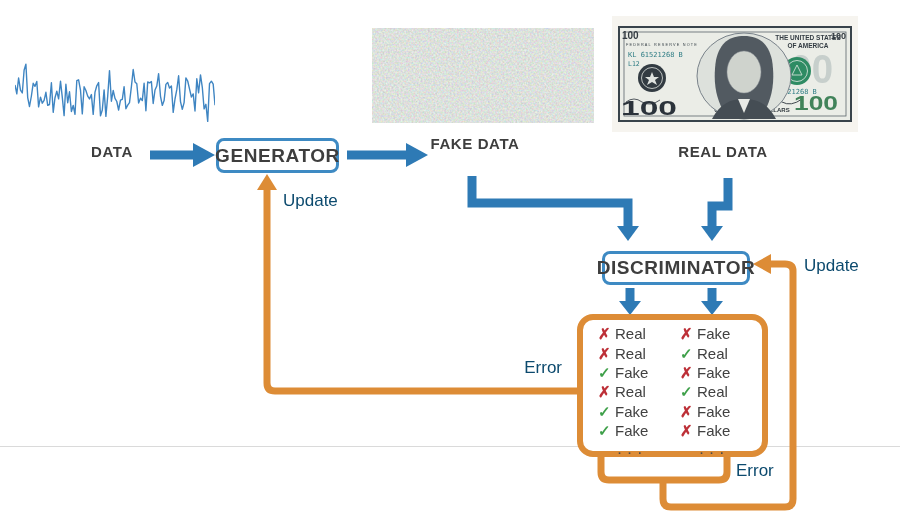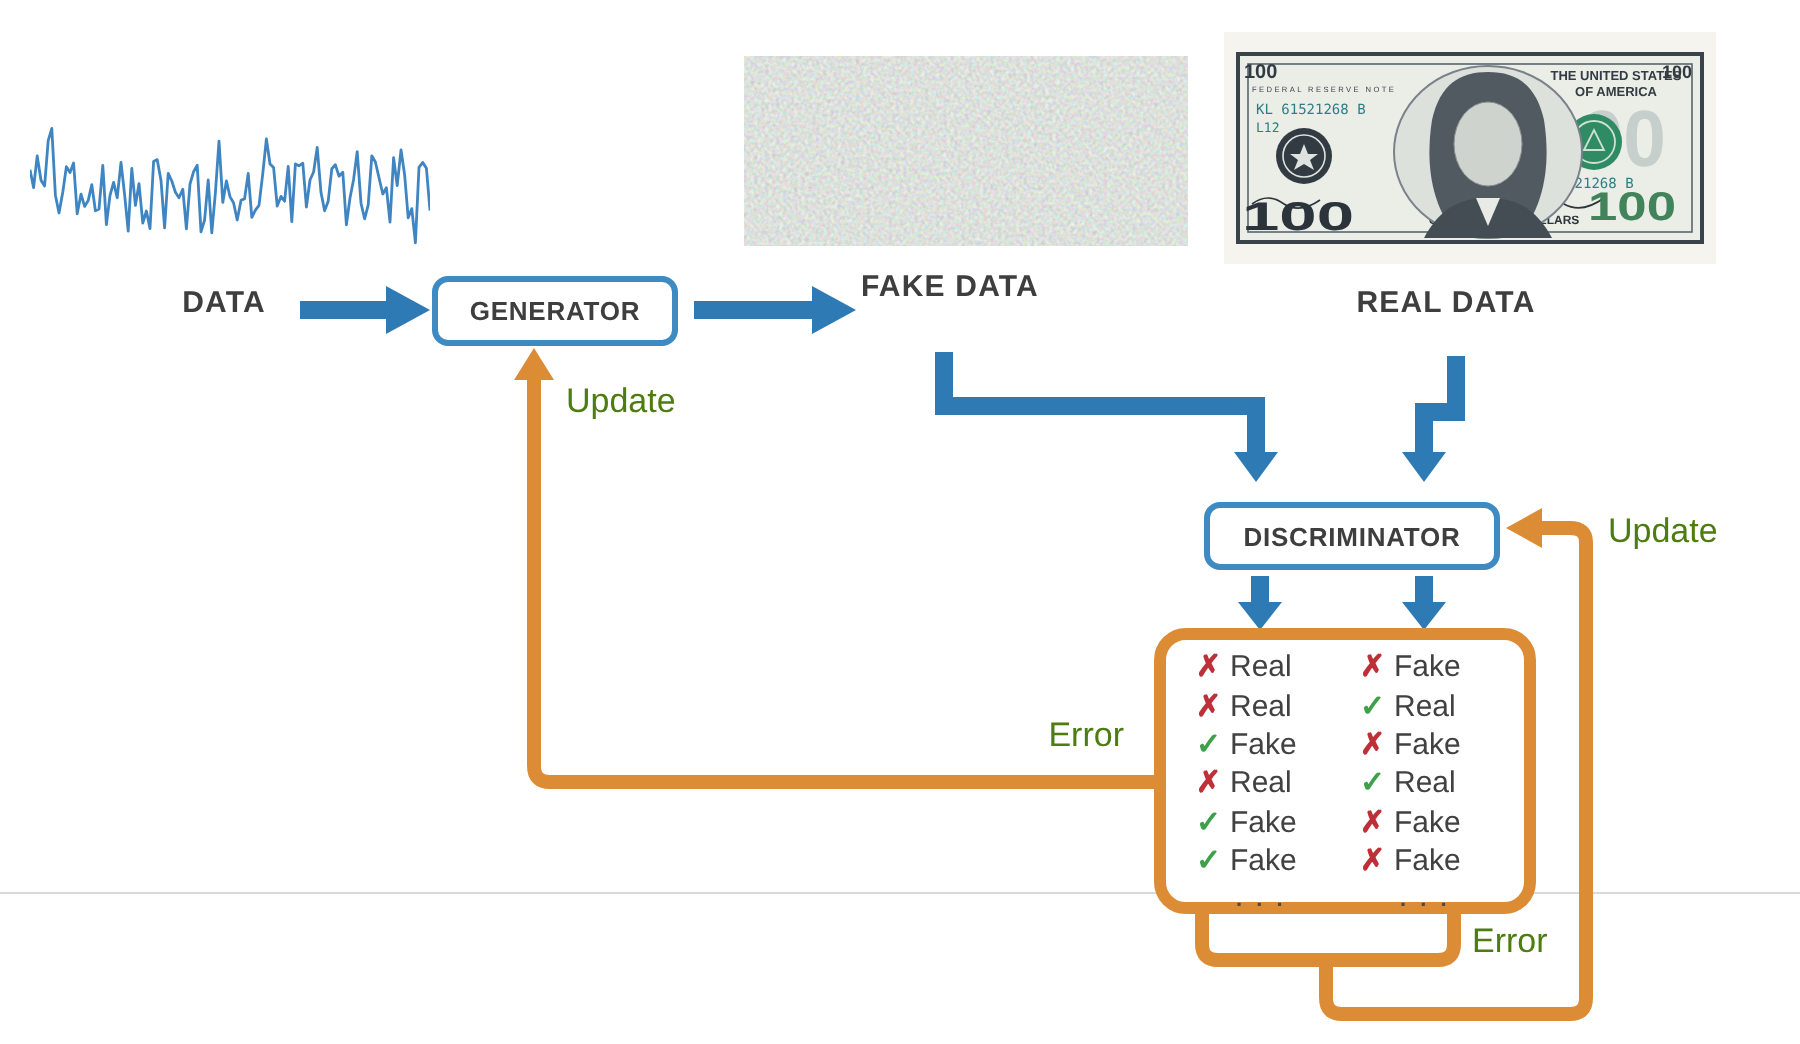--- a/index.html
+++ b/index.html
@@ -2,22 +2,22 @@
 <html><head>
 <meta charset="utf-8">
 <style>
   html,body{margin:0;padding:0;background:#ffffff;}
   #stage{position:relative;width:900px;height:522px;background:#ffffff;overflow:hidden;
          font-family:"Liberation Sans",sans-serif;}
   .abs{position:absolute;}
   .node-label{font-size:15px;font-weight:bold;color:#3e3e3e;letter-spacing:.04em;text-align:center;}
   .box{position:absolute;box-sizing:border-box;background:#ffffff;border:3px solid #3e8ac3;
        border-radius:8px;display:flex;align-items:center;justify-content:center;
-       font-size:13px;font-weight:bold;color:#3e3e3e;letter-spacing:.03em;z-index:3;}
-  .orange-label{position:absolute;font-size:17px;color:#4d7c0f;z-index:3;}
+       font-size:19px;font-weight:bold;color:#3e3e3e;letter-spacing:.03em;z-index:3;}
+  .orange-label{position:absolute;font-size:17px;color:#0c4a6e;z-index:3;}
   #divider{position:absolute;left:0;top:446px;width:900px;height:1px;background:#dadada;z-index:0;}
   #wires{position:absolute;left:0;top:0;z-index:1;}
   #results-panel{position:absolute;left:577px;top:314px;width:191px;height:143px;box-sizing:border-box;
        background:#ffffff;border:6px solid #dd8c36;border-radius:16px;z-index:2;}
   .col{position:absolute;top:4px;}
   .col-left{left:15px;}
   .col-right{left:97px;}
   .row{display:flex;align-items:center;height:19.4px;font-size:15px;color:#414141;}
   .mark{width:17px;font-weight:bold;font-size:15px;line-height:1;}
   .mk-x{color:#bd3038;}

